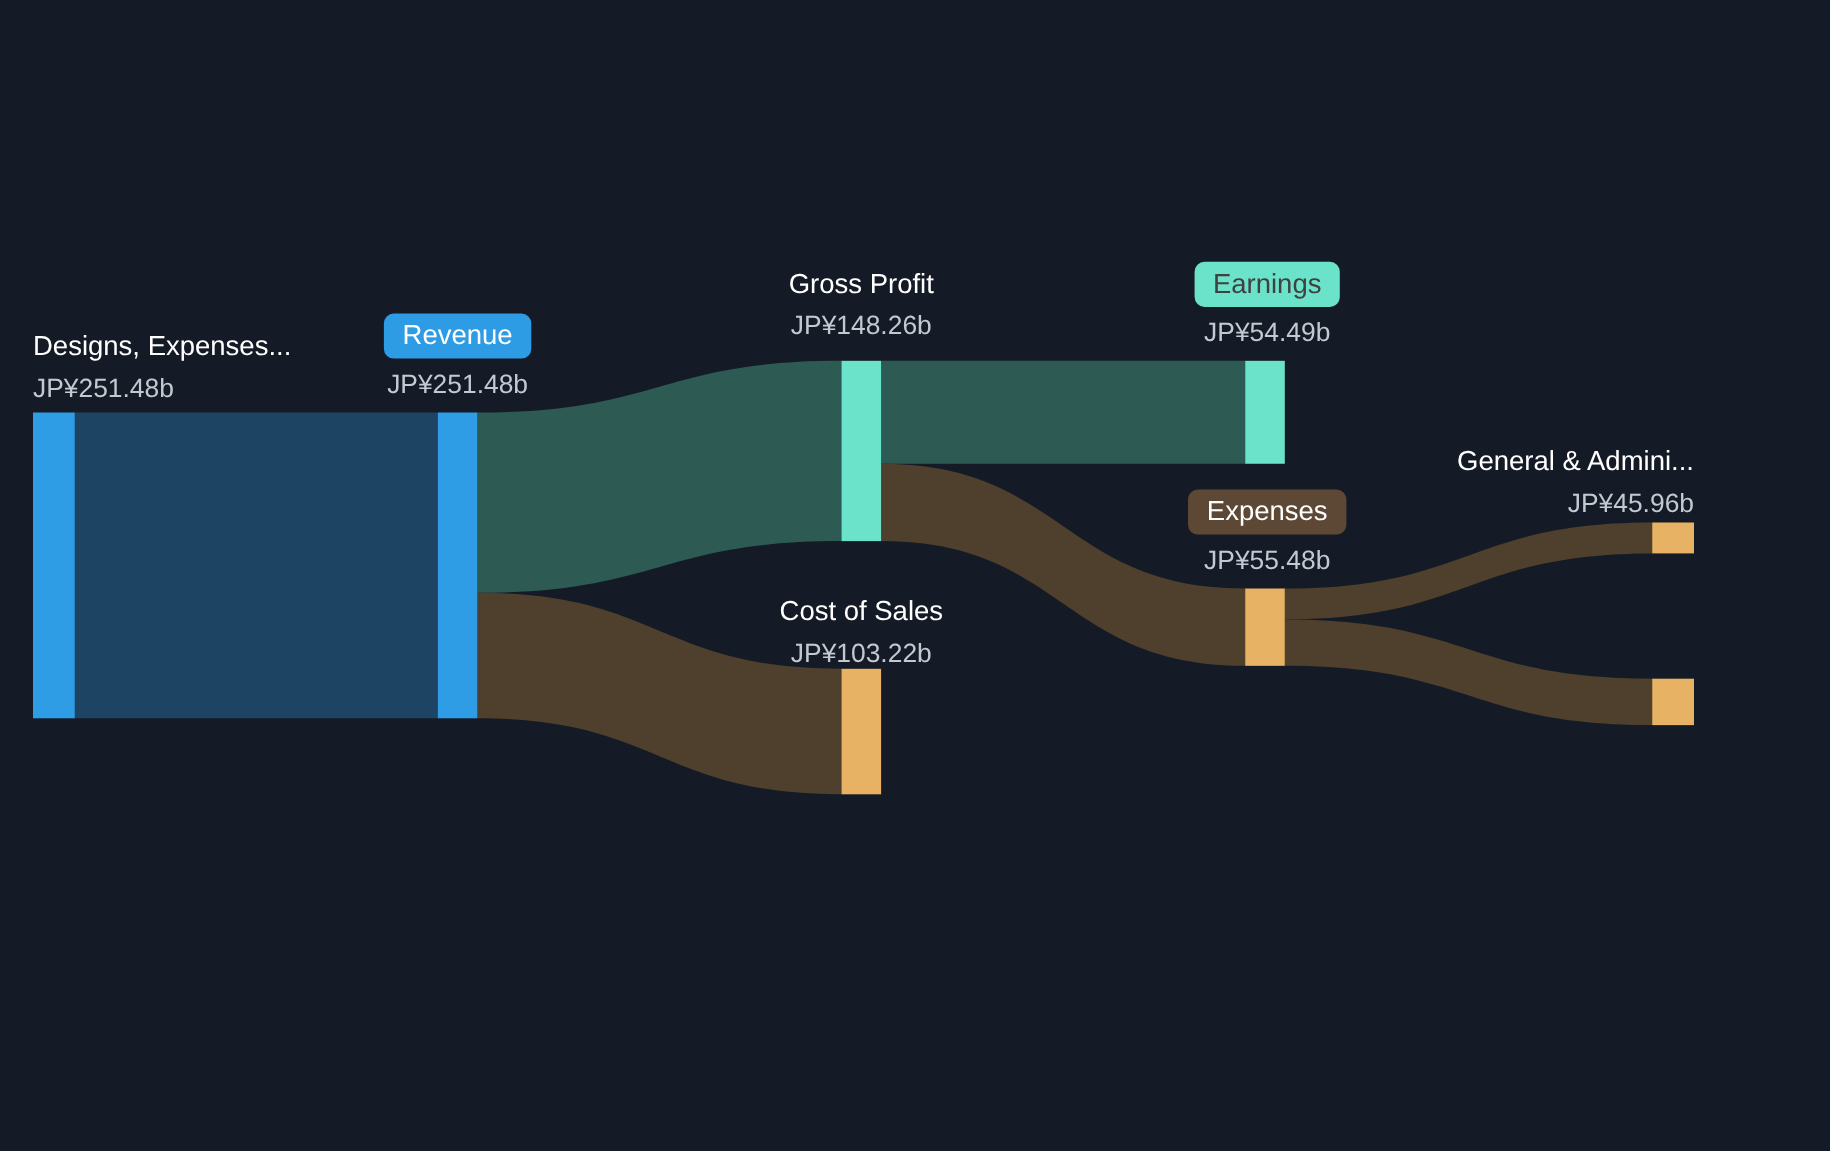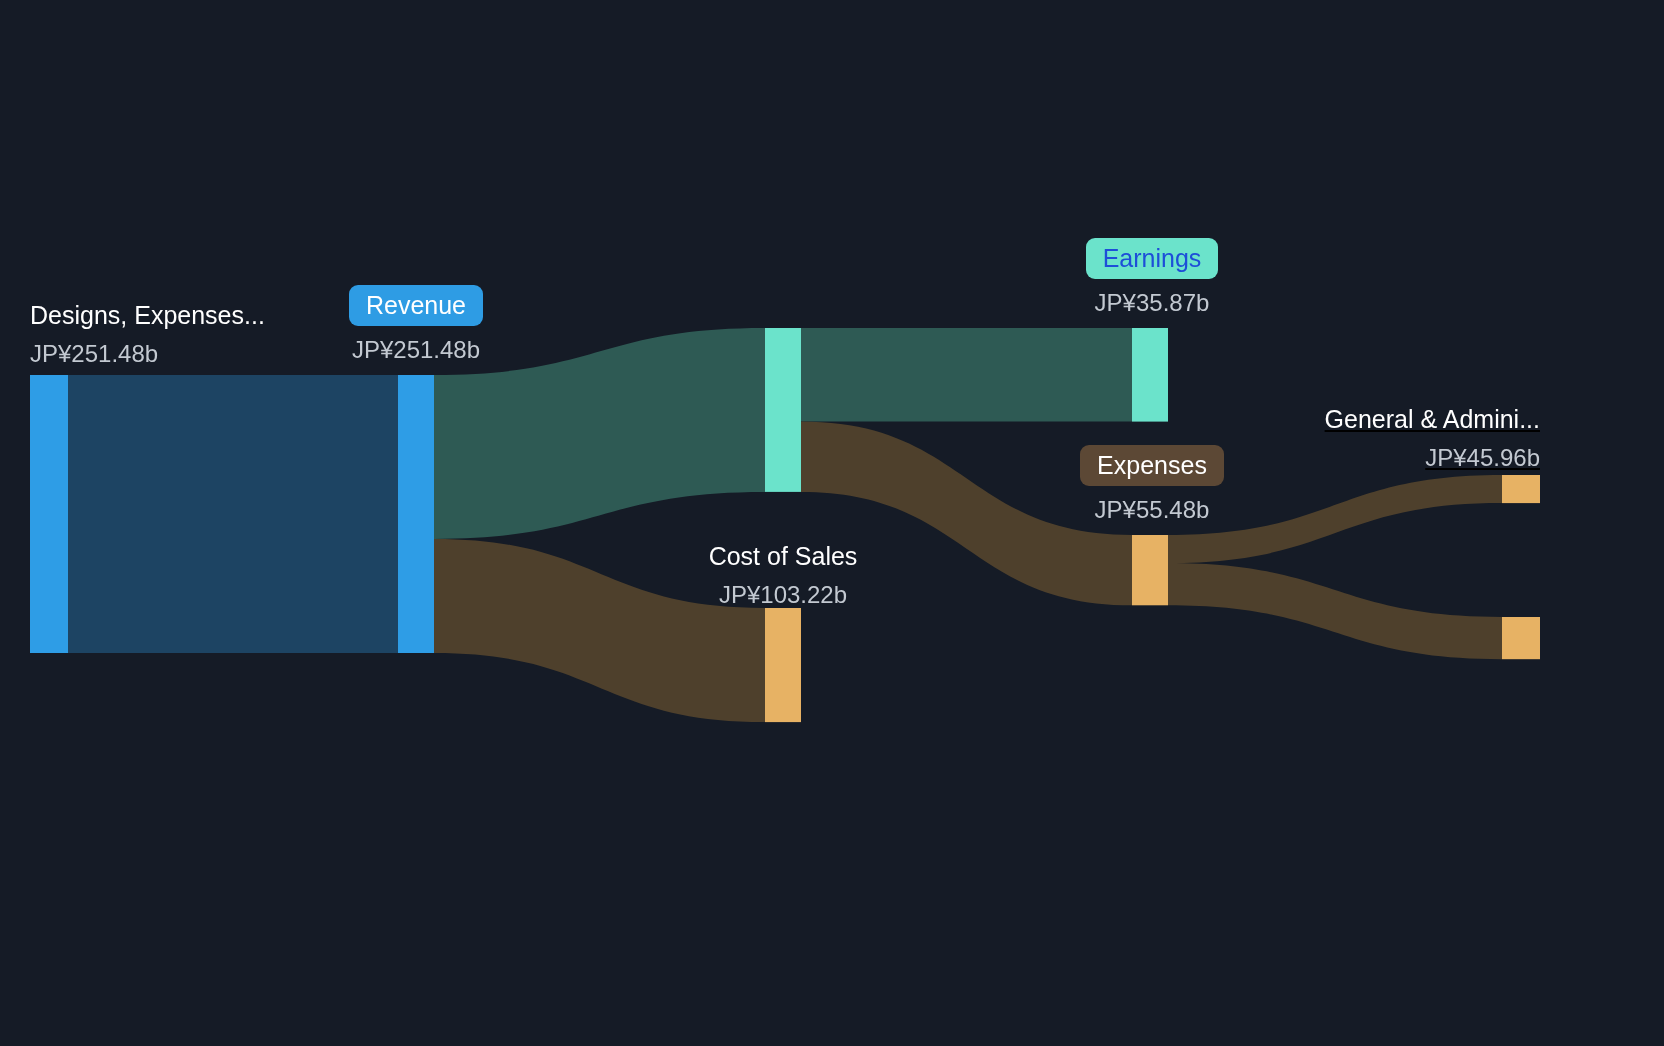--- a/index.html
+++ b/index.html
@@ -7,32 +7,32 @@
     width: 1664px;
     height: 1046px;
     background: #151b26;
     font-family: "Liberation Sans", sans-serif;
     overflow: hidden;
   }
   .stage { position: relative; width: 1664px; height: 1046px; }
   #sankey-svg { position: absolute; left: 0; top: 0; }
   .label-block { position: absolute; line-height: 1.15; white-space: nowrap; }
   .center { text-align: center; }
-  .rightal { text-align: right; text-decoration: underline; }
+  .rightal { text-align: right; }
   .node-title { font-size: 25px; color: #ffffff; }
   .node-value { font-size: 24px; color: #c3c9d1; margin-top: 10px; }
   .badge {
     display: inline-block;
     font-size: 25px;
     padding: 6px 17px;
     border-radius: 9px;
     cursor: pointer;
   }
   .badge-revenue  { background: #2e9ce4; color: #ffffff; }
-  .badge-earnings { background: #6be3cb; color: #1d4ed8; }
+  .badge-earnings { background: #6be3cb; color: #404040; }
   .badge-expenses { background: #5c4835; color: #ffffff; text-align: right; }
 </style>
 </head>
 <body>
 
 <div class="stage">
 
   <svg id="sankey-svg" width="1664" height="1046" viewBox="0 0 1664 1046">
       <path d="M 68 375.0 C 233 375.0 233 375.0 398 375.0 L 398 653.0 C 233 653.0 233 653.0 68 653.0 Z" fill="#1d4463"></path>
       <path d="M 434 375.0 C 599.5 375.0 599.5 328.0 765 328.0 L 765 491.9 C 599.5 491.9 599.5 538.9 434 538.9 Z" fill="#2e5a54"></path>
@@ -56,31 +56,35 @@
     <div class="node-value">JP¥251.48b</div>
   </div>
 
   <div class="label-block center" style="left:296px; top:285px; width:240px;">
     <div>
       <span class="badge badge-revenue">Revenue</span>
     </div>
     <div class="node-value">JP¥251.48b</div>
   </div>
 
+  <div class="label-block center" style="left:663px; top:244px; width:240px;">
+    <div class="node-title">Gross Profit</div>
+    <div class="node-value">JP¥148.26b</div>
+  </div>
 
   <div class="label-block center" style="left:663px; top:542px; width:240px;">
     <div class="node-title">Cost of Sales</div>
     <div class="node-value">JP¥103.22b</div>
   </div>
 
   <div class="label-block center" style="left:1032px; top:238px; width:240px;">
     <div>
       <span class="badge badge-earnings">Earnings</span>
     </div>
-    <div class="node-value">JP¥35.87b</div>
+    <div class="node-value">JP¥54.49b</div>
   </div>
 
   <div class="label-block center" style="left:1032px; top:445px; width:240px;">
     <div>
       <span class="badge badge-expenses">Expenses</span>
     </div>
     <div class="node-value">JP¥55.48b</div>
   </div>
 
   <div class="label-block rightal" style="right:124px; top:405px;">

